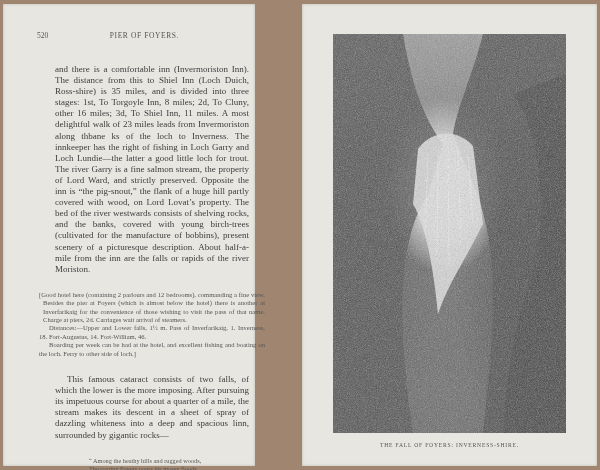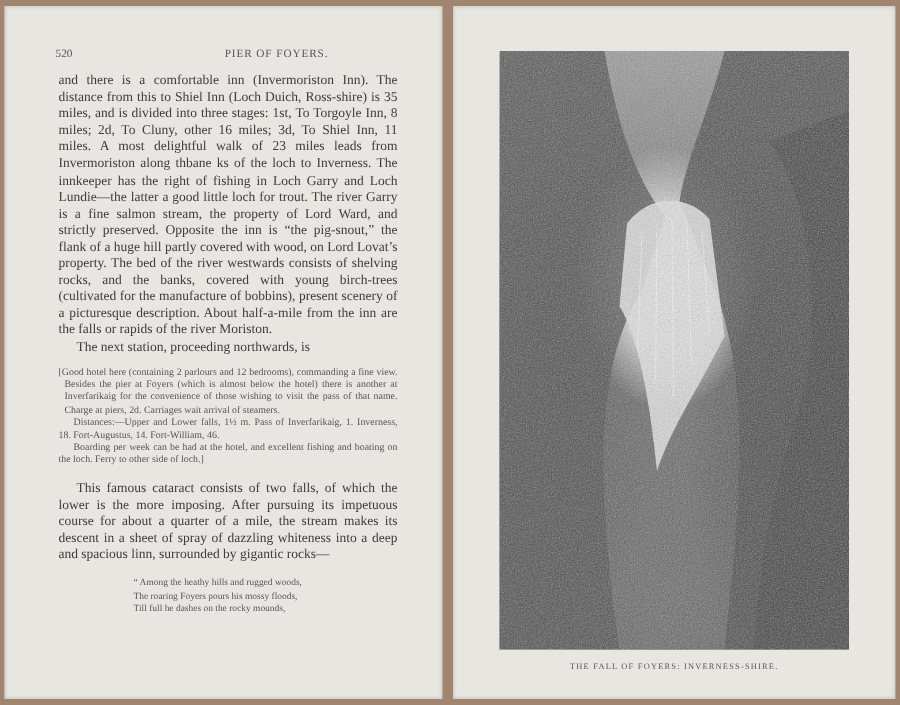--- a/index.html
+++ b/index.html
@@ -7,35 +7,35 @@
     width:600px; height:470px; overflow:hidden;
     background:#a08670;
     font-family: "Liberation Serif", "DejaVu Serif", serif;
     position:relative;
   }
   .page {
     position:absolute; top:4px; bottom:4px;
     background:#e7e6e1;
     box-shadow: inset 0 0 3px rgba(120,100,80,0.35);
   }
-  .page.left { left:3px; width:292px; }
+  .page.left { left:3px; width:252px; }
   .page.right { left:302px; width:295px; }
 
   .running-head {
     position:absolute; top:27px; left:34px; right:26px;
     font-size:7.5px; color:#555;
     display:flex; justify-content:space-between;
   }
   .running-head .title { letter-spacing:0.6px; margin-right:50px; }
   .body-text {
     position:absolute; top:44px; left:36px; width:226px;
     font-size:9px; line-height:11.1px; color:#3d3d3d;
     text-align:justify;
   }
-  .body-text p { margin:0; }
+  .body-text p { margin:16px; }
   .indent { text-indent:12px; }
   .section-head {
     text-align:center; font-size:8.5px; letter-spacing:0.6px;
     margin:12px 0 8px 0; color:#444;
   }
   .note {
     font-size:6.6px; line-height:8.4px; margin:8px 0 8px 0; color:#555;
     text-align:justify;
   }
   .note p { margin:0; }
@@ -66,21 +66,20 @@
 </head>
 <body>
 
 <div class="page left">
   <div class="running-head">
     <span>520</span>
     <span class="title">PIER OF FOYERS.</span>
   </div>
   <div class="body-text">
     <p>and there is a comfortable inn (Invermoriston Inn). The distance from this to Shiel Inn (Loch Duich, Ross-shire) is 35 miles, and is divided into three stages: 1st, To Torgoyle Inn, 8 miles; 2d, To Cluny, other 16 miles; 3d, To Shiel Inn, 11 miles. A most delightful walk of 23 miles leads from Invermoriston along thbane ks of the loch to Inverness. The innkeeper has the right of fishing in Loch Garry and Loch Lundie—the latter a good little loch for trout. The river Garry is a fine salmon stream, the property of Lord Ward, and strictly preserved. Opposite the inn is “the pig-snout,” the flank of a huge hill partly covered with wood, on Lord Lovat’s property. The bed of the river westwards consists of shelving rocks, and the banks, covered with young birch-trees (cultivated for the manufacture of bobbins), present scenery of a picturesque description. About half-a-mile from the inn are the falls or rapids of the river Moriston.</p>
-    <p class="indent">The next station, proceeding northwards, is</p>
     <div class="note">
       <p class="hang">[Good hotel here (containing 2 parlours and 12 bedrooms), commanding a fine view. Besides the pier at Foyers (which is almost below the hotel) there is another at Inverfarikaig for the convenience of those wishing to visit the pass of that name. Charge at piers, 2d. Carriages wait arrival of steamers.</p>
       <p class="ind">Distances:—Upper and Lower falls, 1½ m. Pass of Inverfarikaig, 1. Inverness, 18. Fort-Augustus, 14. Fort-William, 46.</p>
       <p class="ind">Boarding per week can be had at the hotel, and excellent fishing and boating on the loch. Ferry to other side of loch.]</p>
     </div>
     <p class="indent">This famous cataract consists of two falls, of which the lower is the more imposing. After pursuing its impetuous course for about a quarter of a mile, the stream makes its descent in a sheet of spray of dazzling whiteness into a deep and spacious linn, surrounded by gigantic rocks—</p>
     <div class="poem">
       <div>“ Among the heathy hills and rugged woods,</div>
       <div>The roaring Foyers pours his mossy floods,</div>
       <div>Till full he dashes on the rocky mounds,</div>

